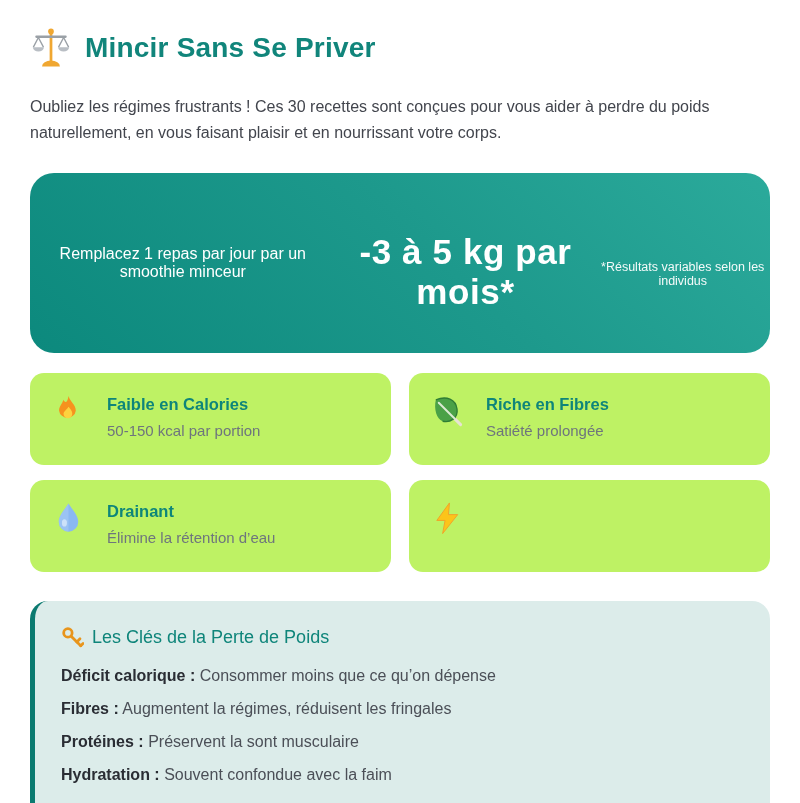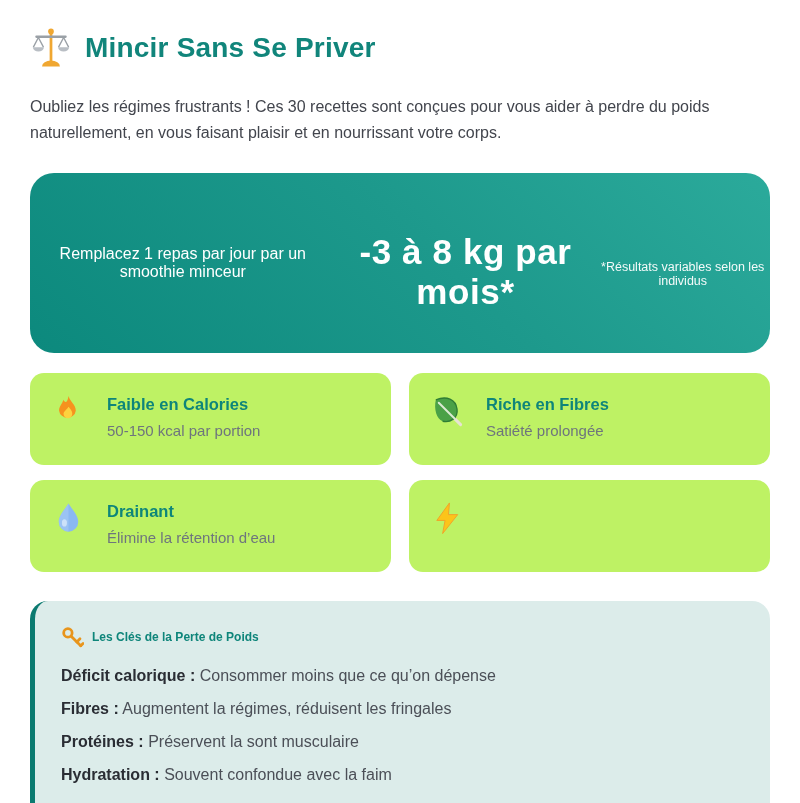--- a/index.html
+++ b/index.html
@@ -49,21 +49,21 @@
   .feature-sub   { margin-top:8px; font-size:15px; color:#6e757d; }
 
   
   .keys-card {
     margin-top:29px; background:#dcecea;
     border-left:5px solid #0b7a70; border-radius:18px;
     padding:25px 30px 44px 26px;
   }
   .keys-header { display:flex; align-items:center; gap:8px; }
   .keys-header .key-icon { width:23px; height:23px; flex:0 0 23px; }
-  .keys-title { font-size:12px; font-weight:bold; color:#0e857a; }
+  .keys-title { font-size:18px; font-weight:normal; color:#0e857a; }
   .keys-list { margin-top:15px; }
   .key-item { font-size:16px; margin-top:10px; color:#4b4f57; line-height:1.45; }
   .key-label { font-weight:bold; color:#2a2d34; }
 </style>
 </head>
 <body>
 
 <div class="page">
 
   <div class="header">
@@ -79,21 +79,21 @@
         <path d="M11.5 37.5 a8.5 5.5 0 0 1 17 0 z" fill="#f0a731"></path>
       </svg>
     </span>
     <h1 class="page-title">Mincir Sans Se Priver</h1>
   </div>
 
   <p class="intro">Oubliez les régimes frustrants ! Ces 30 recettes sont conçues pour vous aider à perdre du poids naturellement, en vous faisant plaisir et en nourrissant votre corps.</p>
 
   <div class="banner">
     <div class="banner-line1">Remplacez 1 repas par jour par un smoothie minceur</div>
-    <div class="banner-big">-3 à 8 kg par mois*</div>
+    <div class="banner-big">-3 à 5 kg par mois*</div>
     <div class="banner-small">*Résultats variables selon les individus</div>
   </div>
 
   <div class="features">
 
     <div class="feature-card">
       <span class="feature-icon">
         <svg viewBox="0 0 36 36" width="35" height="35">
           <path fill="#f6921e" d="M18 2 C 19.5 8, 25.5 10.5, 25.5 17.2 A 8.7 8.7 0 0 1 8.3 17.2 C 8.3 12.6, 11.4 10.8, 12.8 6 C 14.2 9.2, 16.8 9.8, 18 2 Z"></path>
           <path fill="#fdd23e" d="M18 13 C 20.6 16, 21.9 17.6, 21.9 20.4 A 4.5 4.5 0 0 1 12.9 20.4 C 12.9 17.9, 15.8 16.4, 18 13 Z"></path>

